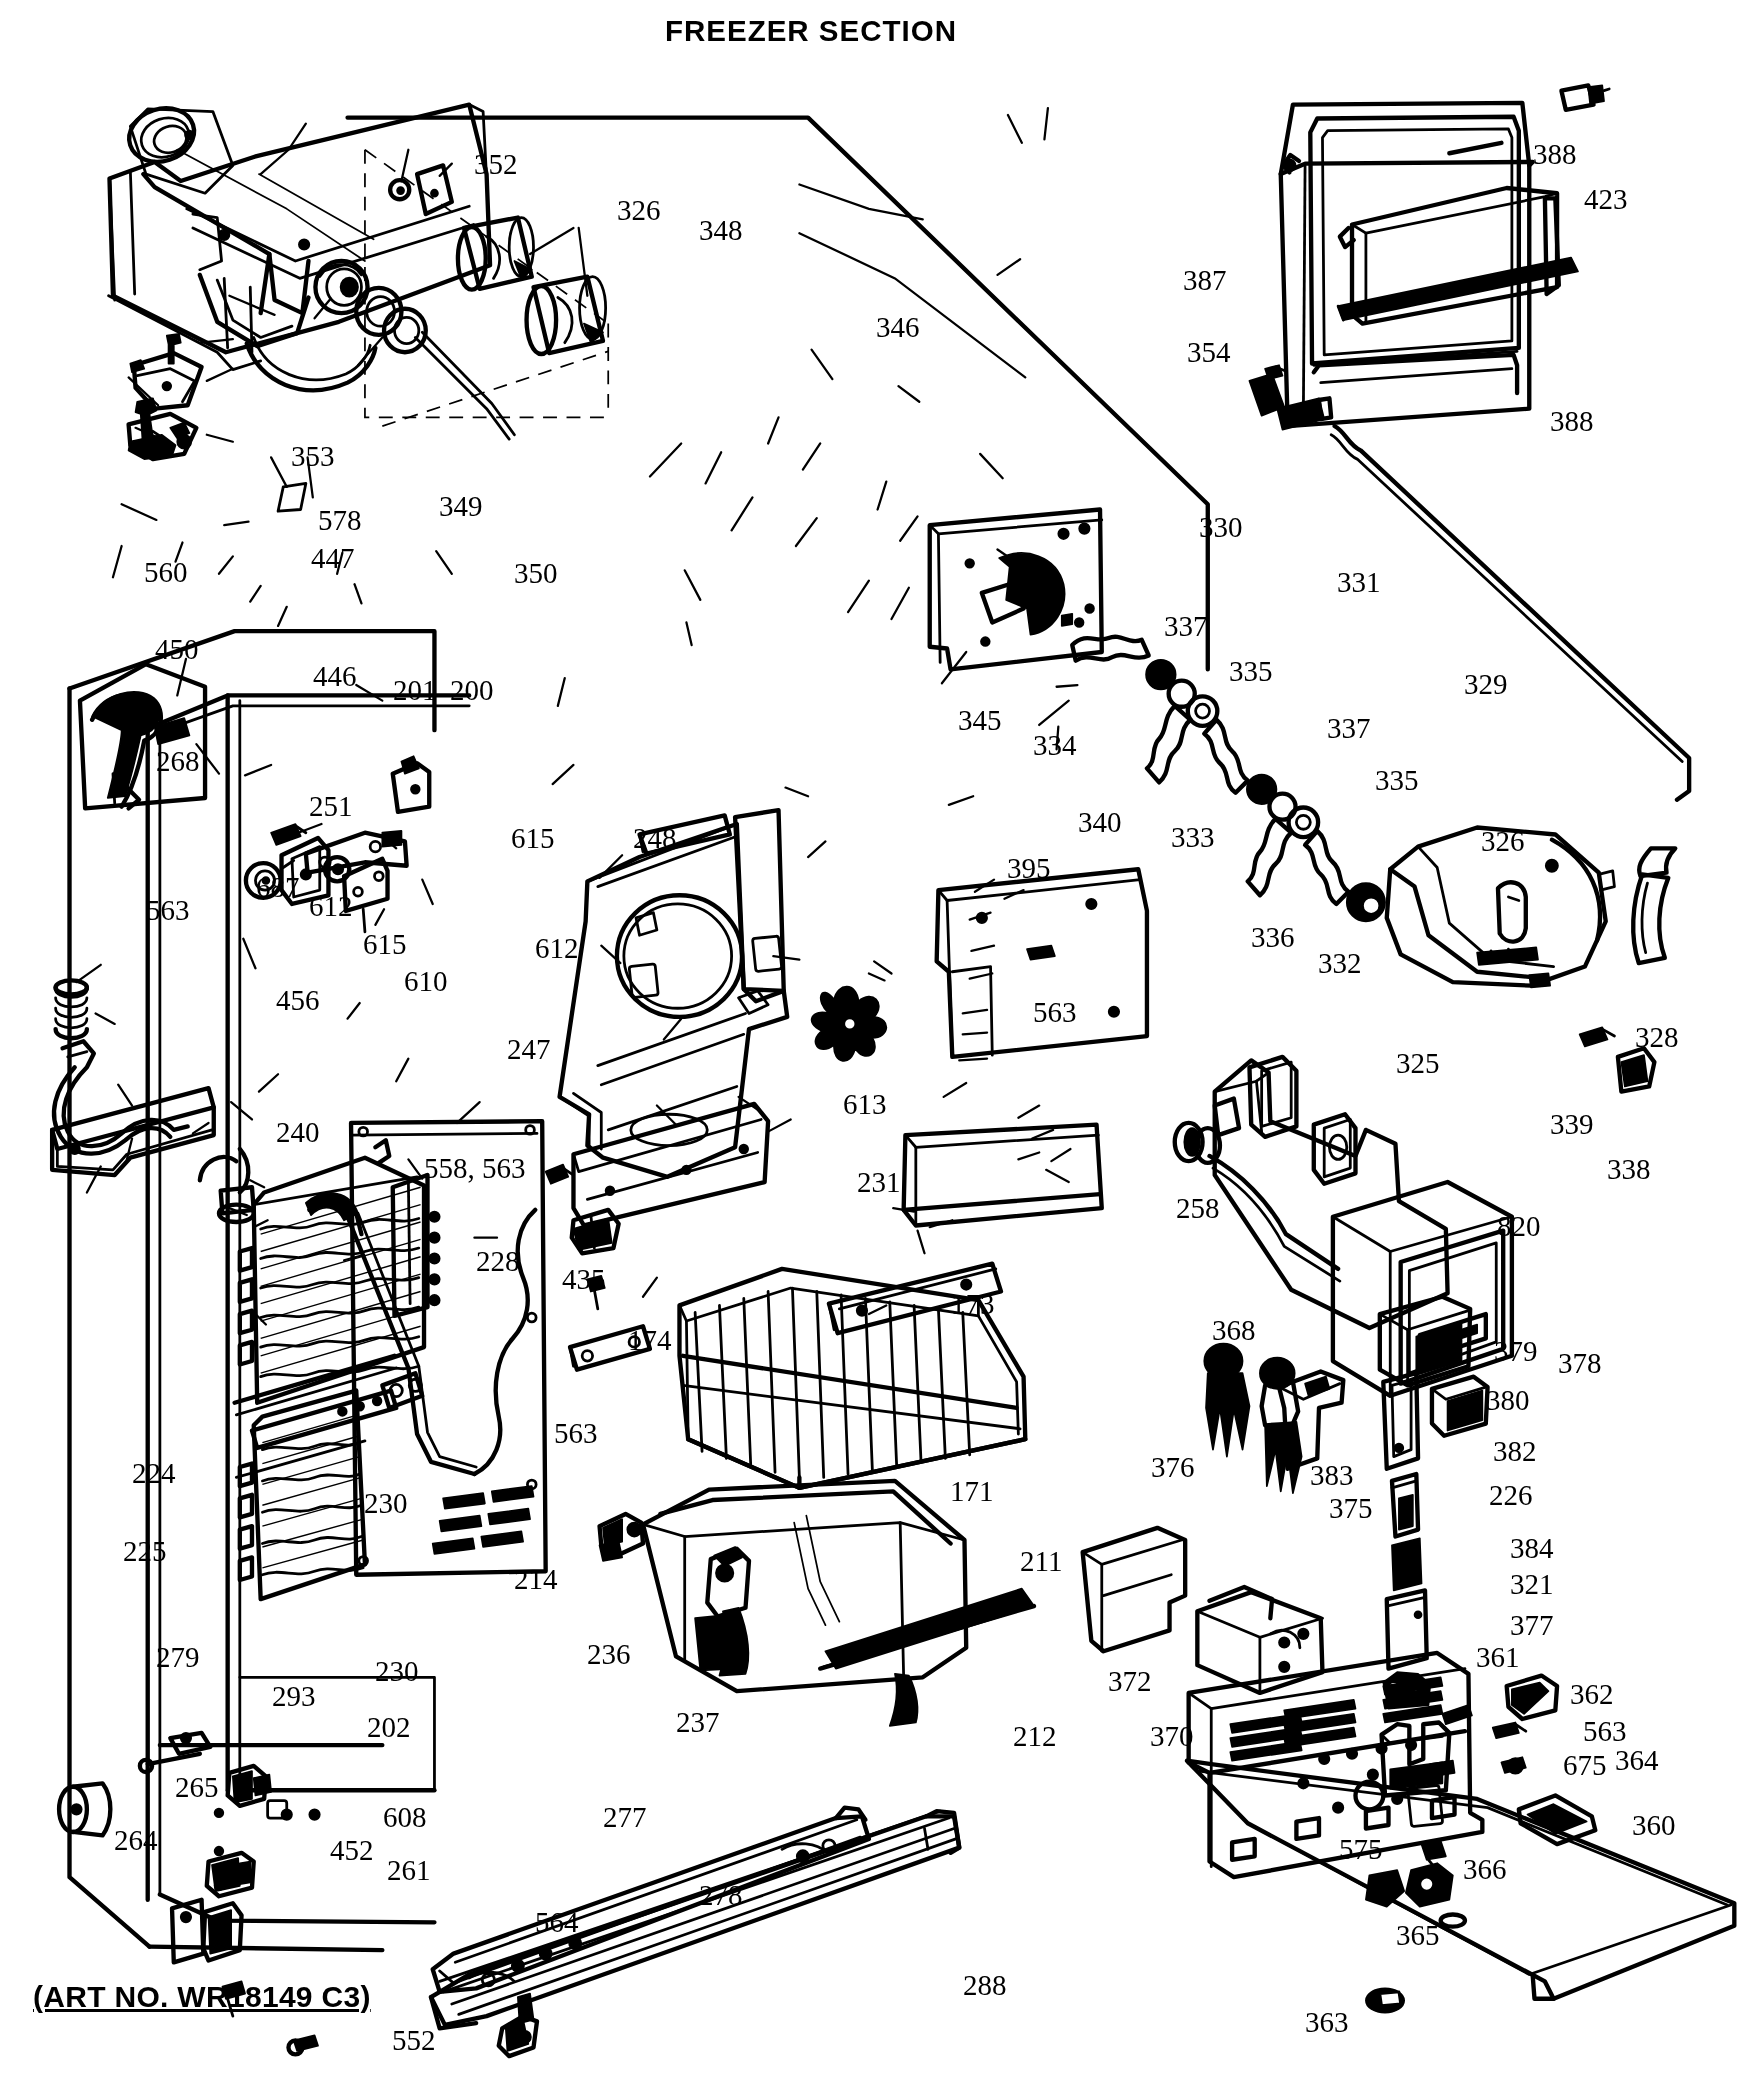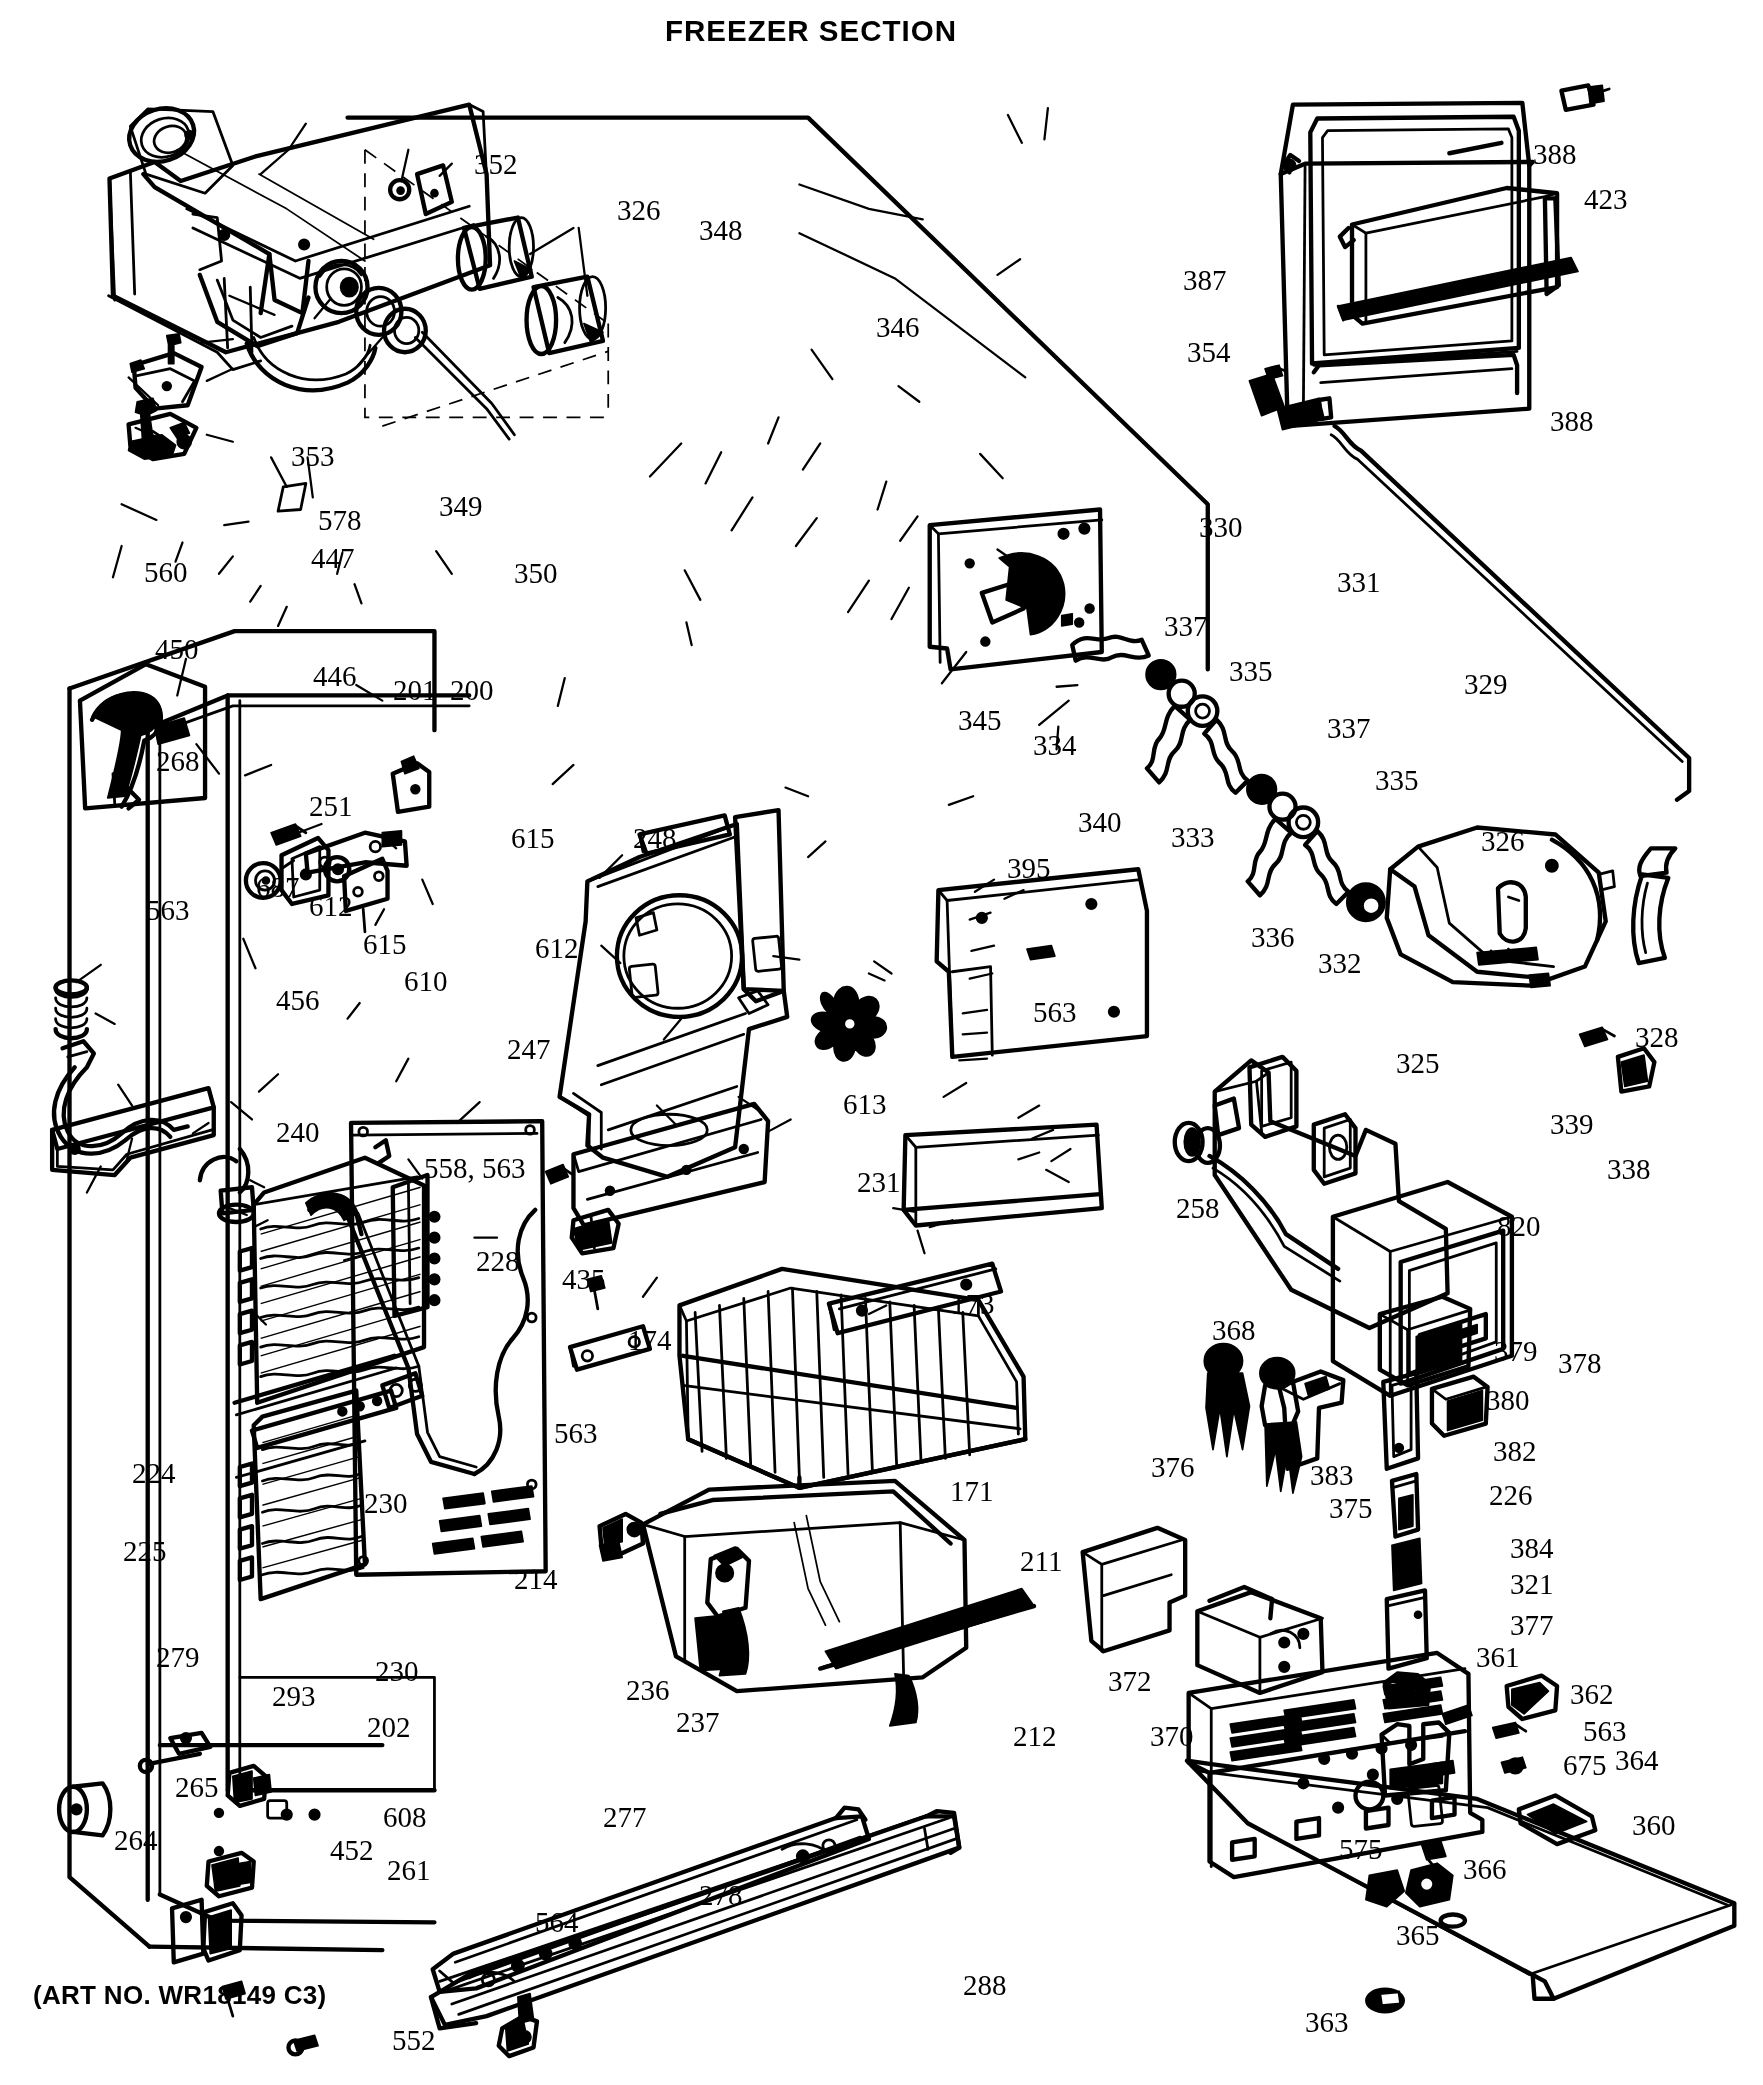--- a/index.html
+++ b/index.html
@@ -7,22 +7,23 @@
   body{width:1763px;height:2086px;position:relative;overflow:hidden;
        font-family:"Liberation Sans","DejaVu Sans",sans-serif;color:#000;}
   #sheet{position:absolute;left:0;top:0;width:1763px;height:2086px;}
   #svgroot{position:absolute;left:0;top:0;width:1763px;height:2086px;}
 
   .title{
     position:absolute;font-size:29.5px;font-weight:700;letter-spacing:1px;
     white-space:nowrap;
   }
   .artno{
-    position:absolute;font-size:26px;font-weight:700;letter-spacing:0.3px;
+    position:absolute;font-size:30px;font-weight:700;letter-spacing:0.3px;
     white-space:nowrap;
+    text-decoration:underline;
   }
   .cal{
     position:absolute;font-size:29px;font-weight:400;
     white-space:nowrap;line-height:1;
     font-family:"Liberation Serif","DejaVu Serif",serif;
   }
 </style>
 </head>
 <body>
 
@@ -1071,21 +1072,21 @@
       <div class="cal" style="left: 1583px; top: 1717px;">563</div>
       <div class="cal" style="left: 1563px; top: 1751px;">675</div>
       <div class="cal" style="left: 1615px; top: 1746px;">364</div>
       <div class="cal" style="left: 1632px; top: 1811px;">360</div>
       <div class="cal" style="left: 1339px; top: 1835px;">575</div>
       <div class="cal" style="left: 1463px; top: 1855px;">366</div>
       <div class="cal" style="left: 1396px; top: 1921px;">365</div>
       <div class="cal" style="left: 1305px; top: 2008px;">363</div>
       <div class="cal" style="left: 1020px; top: 1547px;">211</div>
       <div class="cal" style="left: 1013px; top: 1722px;">212</div>
-      <div class="cal" style="left: 587px; top: 1676px; margin-left: 39px;">236</div>
+      <div class="cal" style="left: 587px; top: 1640px;">236</div>
       <div class="cal" style="left: 676px; top: 1708px;">237</div>
       <div class="cal" style="left: 375px; top: 1657px;">230</div>
       <div class="cal" style="left: 272px; top: 1682px; text-align: center;">293</div>
       <div class="cal" style="left: 367px; top: 1713px;">202</div>
       <div class="cal" style="left: 175px; top: 1773px;">265</div>
       <div class="cal" style="left: 114px; top: 1826px;">264</div>
       <div class="cal" style="left: 383px; top: 1803px;">608</div>
       <div class="cal" style="left: 330px; top: 1836px;">452</div>
       <div class="cal" style="left: 387px; top: 1856px;">261</div>
       <div class="cal" style="left: 392px; top: 2026px;">552</div>

